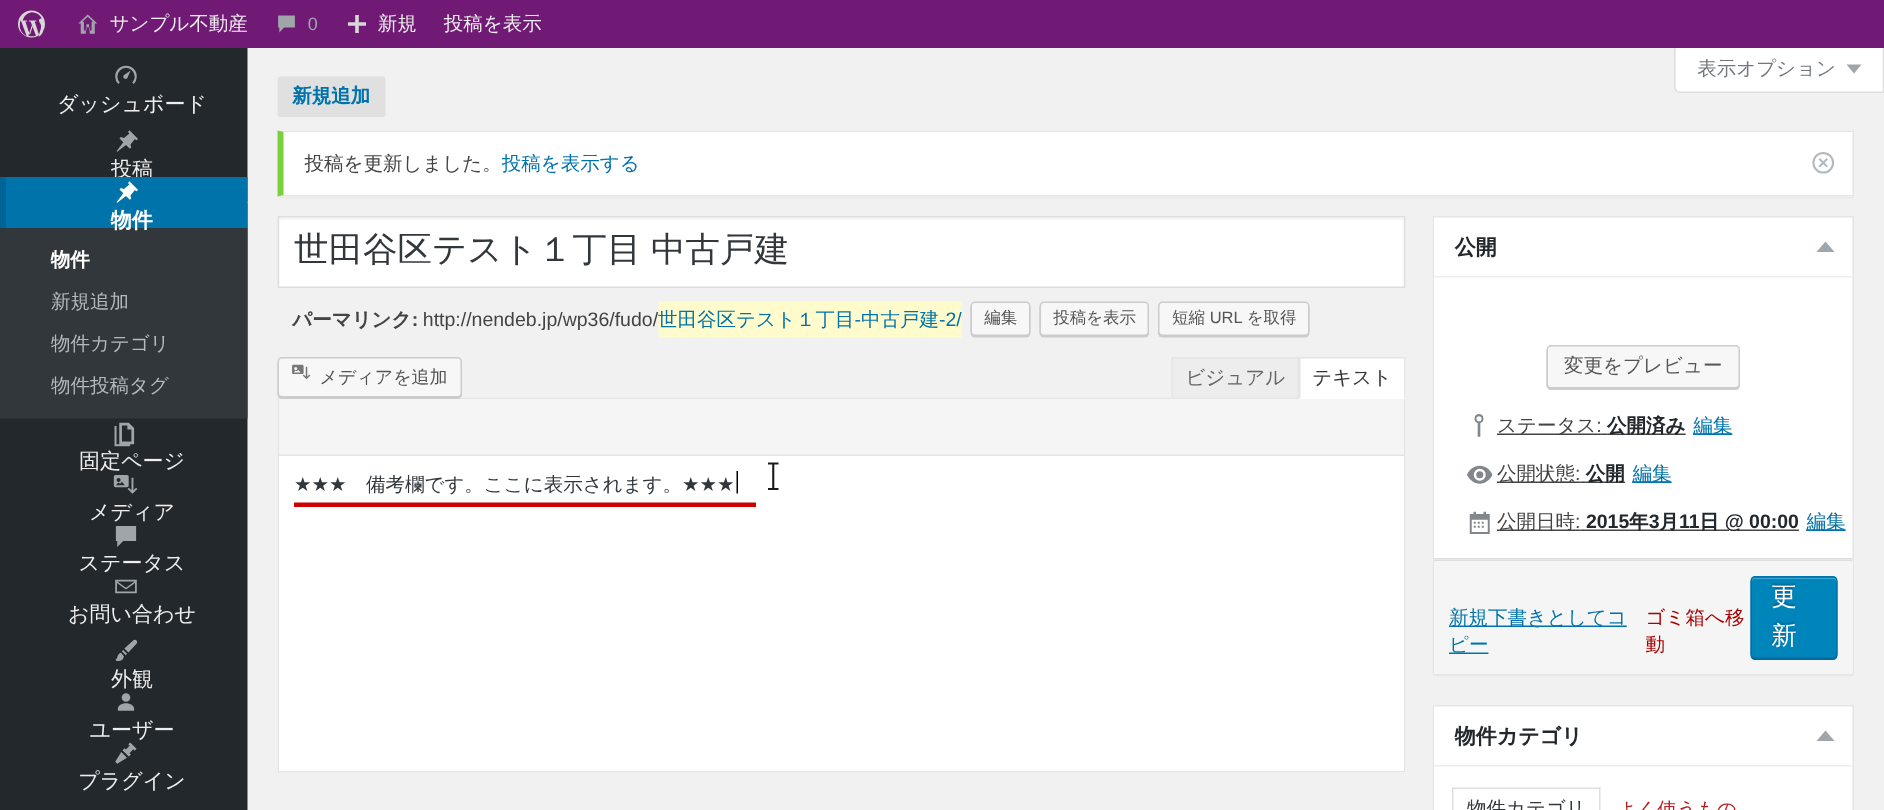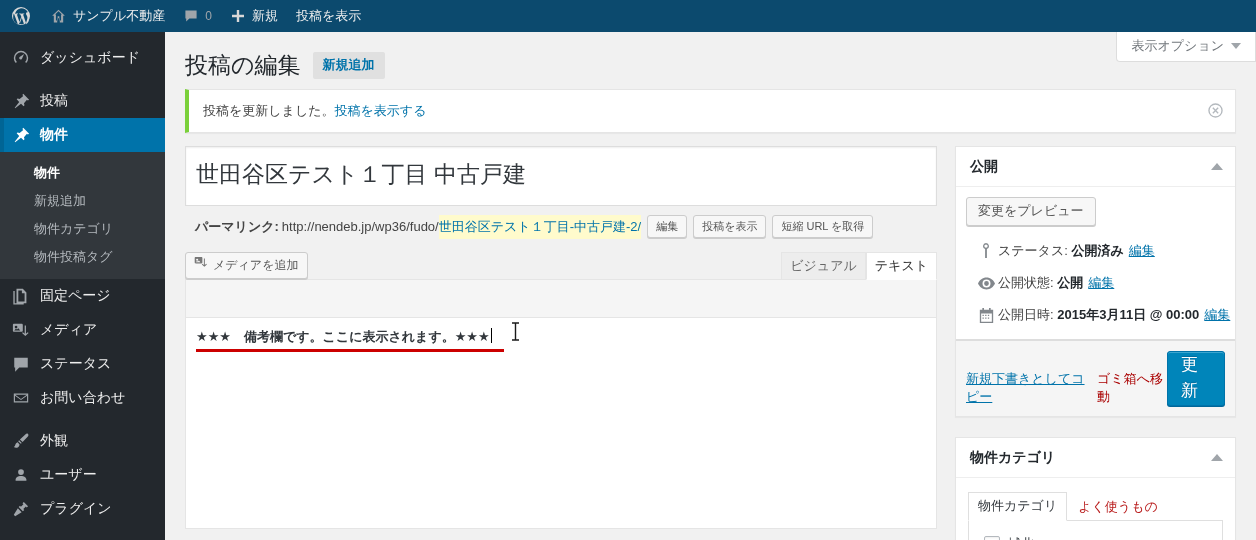--- a/index.html
+++ b/index.html
@@ -10,21 +10,21 @@
     font-family: "Liberation Sans", "DejaVu Sans", sans-serif;
     font-size: 13px;
     color: #444;
     -webkit-font-smoothing: antialiased;
   }
 
   
   #adminbar {
     position: absolute; top: 0; left: 0;
     width: 1256px; height: 32px;
-    background: #0c4a6e;
+    background: #701a75;
     color: #eee;
     display: flex; align-items: center;
     z-index: 30;
   }
   .ab-item {
     height: 32px; display: flex; align-items: center; gap: 6px;
     padding: 0 9px; color: #eee; font-size: 13px;
     cursor: pointer; white-space: nowrap;
   }
   .ab-logo { padding: 0 10px 0 11px; }
@@ -38,20 +38,21 @@
     background: #23282d;
     z-index: 20;
   }
   .menu-sep { height: 9px; }
   .menu-item {
     position: relative;
     display: flex; align-items: center;
     height: 34px; padding-left: 11px;
     color: #eee; font-size: 14px; cursor: pointer;
     white-space: nowrap;
+    flex-direction: column;
   }
   .menu-item .mi-ico {
     width: 20px; height: 20px; margin-right: 9px;
     display: flex; align-items: center; justify-content: center;
     flex: 0 0 20px;
   }
   .menu-item .mi-ico svg { fill: #a0a5aa; }
   .menu-item.current {
     background: #0073aa; color: #fff;
     font-weight: bold;
@@ -138,21 +139,21 @@
   }
   #post-body-content { width: 752px; margin-right: 18px; }
   #postbox-container-1 { width: 281px; }
 
   
   #titlediv input {
     display: block; width: 100%;
     font-size: 23px; font-weight: 400; line-height: 1.3;
     color: #32373c;
     padding: 4px 10px 7px;
-    height: 60px;
+    height: 48px;
     background: #fff;
     border: 1px solid #ddd;
     border-radius: 0;
     outline: none;
     font-family: "Liberation Sans", "DejaVu Sans", sans-serif;
     box-shadow: inset 0 1px 2px rgba(0,0,0,0.07);
   }
   #edit-slug-box {
     padding: 9px 0 0 10px;
     font-size: 13px; line-height: 24px; color: #444;
@@ -219,21 +220,21 @@
     height: 38px;
     background: #f5f5f5;
     border-bottom: 1px solid #e5e5e5;
   }
   .editor-textarea {
     position: relative;
     min-height: 210px;
     padding: 9px 10px;
     background: #fff;
     font-family: "Liberation Sans", "DejaVu Sans", sans-serif;
-    font-size: 13px; line-height: 1.6; color: #32373c; font-weight: bold;
+    font-size: 13px; line-height: 1.6; color: #32373c;
   }
   .editor-line { position: relative; display: inline-block; white-space: pre; }
   .caret {
     display: inline-block;
     width: 1px; height: 15px;
     background: #000;
     vertical-align: -2px;
     margin-left: 1px;
   }
   .red-underline {
@@ -270,37 +271,39 @@
     border-left: 6px solid transparent;
     border-right: 6px solid transparent;
     border-bottom: 7px solid #a0a5aa;
   }
   #submitpost .inside { padding: 0; }
   #minor-publishing {
     padding: 10px 10px 0;
     border-bottom: 1px solid #ddd;
   }
   #minor-publishing-actions {
-    display: flex; justify-content: flex-start;
+    display: flex; justify-content: center;
     padding: 0 0 10px;
+    margin-top: 35px;
   }
   .button-preview {
     font-size: 13px; line-height: 26px;
     padding: 0 11px 1px;
     color: #555; background: #f7f7f7;
     border: 1px solid #ccc; border-radius: 3px;
     box-shadow: 0 1px 0 #ccc;
     cursor: pointer; white-space: nowrap;
   }
   #misc-publishing-actions { padding: 0 0 6px; }
   .misc-pub-section {
     display: flex; align-items: center;
     padding: 6px 10px 8px;
     font-size: 13px; line-height: 1.4; color: #444;
     white-space: nowrap;
+    text-decoration: underline;
   }
   .misc-pub-section .mp-ico {
     width: 20px; flex: 0 0 20px;
     display: flex; align-items: center; justify-content: center;
     margin-right: 2px;
   }
   .misc-pub-section .mp-ico svg { fill: #82878c; }
   .misc-pub-section b { font-weight: bold; color: #23282d; }
   .edit-link {
     color: #0073aa; text-decoration: underline; cursor: pointer;
@@ -526,21 +529,20 @@
 <div id="main">
 
   <div id="screen-meta-links">
     <span>表示オプション</span>
     <span class="caret-down"></span>
   </div>
 
   <div class="wrap">
 
     <h1 id="page-title">
-      <span>投稿の編集</span>
       <span class="page-title-action">新規追加</span>
     </h1>
 
     <div class="notice">
       <span>投稿を更新しました。</span><a>投稿を表示する</a>
       <span class="notice-dismiss">
         <svg width="17" height="17" viewBox="0 0 20 20">
             <path d="M10 1.5a8.5 8.5 0 100 17 8.5 8.5 0 000-17zm0 1.6a6.9 6.9 0 110 13.8 6.9 6.9 0 010-13.8zm-2.6 3.2L6.3 7.4 8.9 10l-2.6 2.6 1.1 1.1L10 11.1l2.6 2.6 1.1-1.1L11.1 10l2.6-2.6-1.1-1.1L10 8.9 7.4 6.3z"></path>
           </svg>
       </span>

